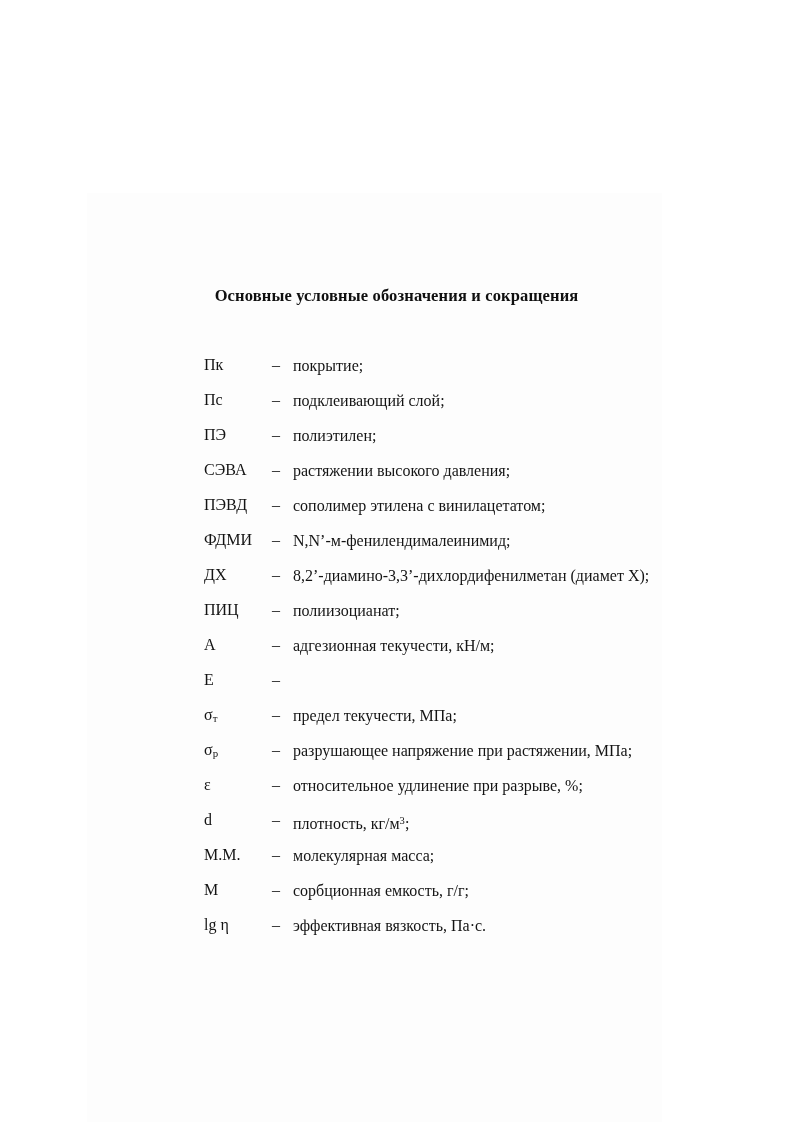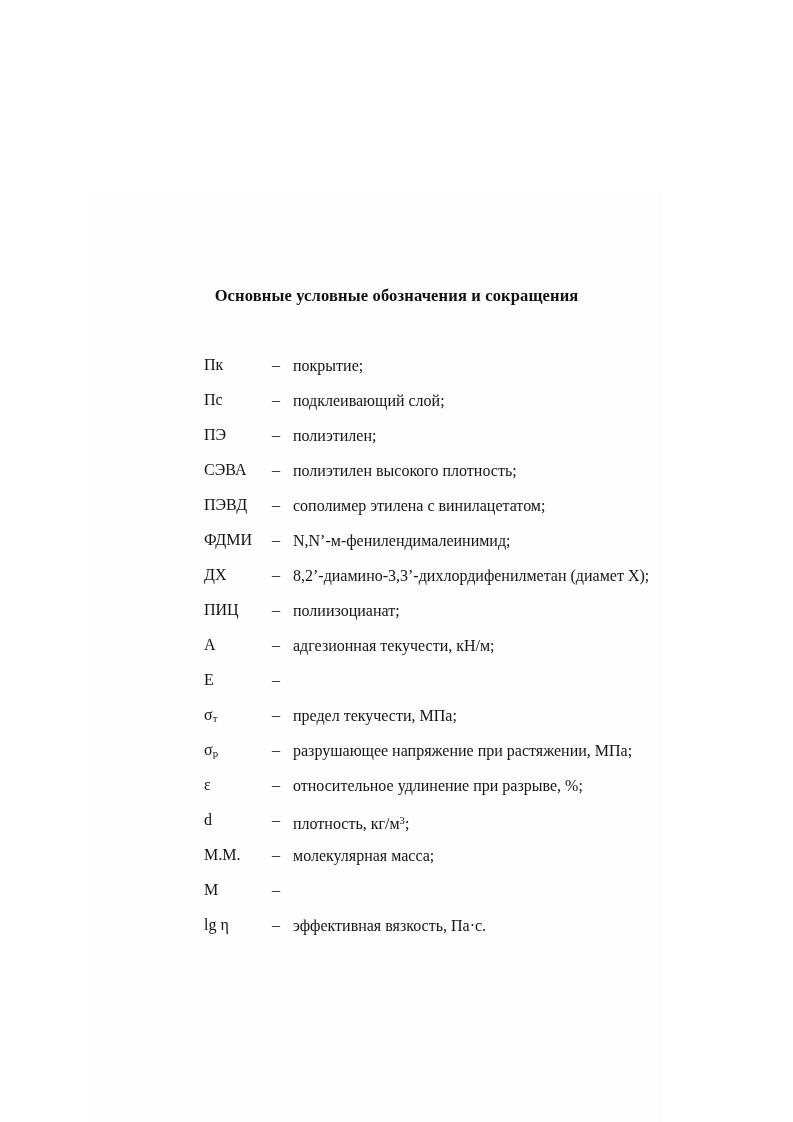--- a/index.html
+++ b/index.html
@@ -128,21 +128,21 @@
           <div class="abbr-def">подклеивающий слой;</div>
         </div>
         <div class="abbr-row">
           <div class="abbr-term sym">ПЭ</div>
           <div class="abbr-dash">–</div>
           <div class="abbr-def">полиэтилен;</div>
         </div>
         <div class="abbr-row">
           <div class="abbr-term sym">СЭВА</div>
           <div class="abbr-dash">–</div>
-          <div class="abbr-def">полиэтилен высокого плотность;</div>
+          <div class="abbr-def">растяжении высокого давления;</div>
         </div>
         <div class="abbr-row">
           <div class="abbr-term sym">ПЭВД</div>
           <div class="abbr-dash">–</div>
           <div class="abbr-def">сополимер этилена с винилацетатом;</div>
         </div>
         <div class="abbr-row">
           <div class="abbr-term sym">ФДМИ</div>
           <div class="abbr-dash">–</div>
           <div class="abbr-def">N,N’-м-фенилендималеинимид;</div>
@@ -187,20 +187,21 @@
           <div class="abbr-def"><span>плотность, кг/м</span><sup>3</sup><span>;</span></div>
         </div>
         <div class="abbr-row">
           <div class="abbr-term sym">М.М.</div>
           <div class="abbr-dash">–</div>
           <div class="abbr-def">молекулярная масса;</div>
         </div>
         <div class="abbr-row">
           <div class="abbr-term sym">М</div>
           <div class="abbr-dash">–</div>
+          <div class="abbr-def">сорбционная емкость, г/г;</div>
         </div>
         <div class="abbr-row">
           <div class="abbr-term sym">lg η</div>
           <div class="abbr-dash">–</div>
           <div class="abbr-def">эффективная вязкость, Па·с.</div>
         </div>
       </div>
 
   </div>
 </div>

